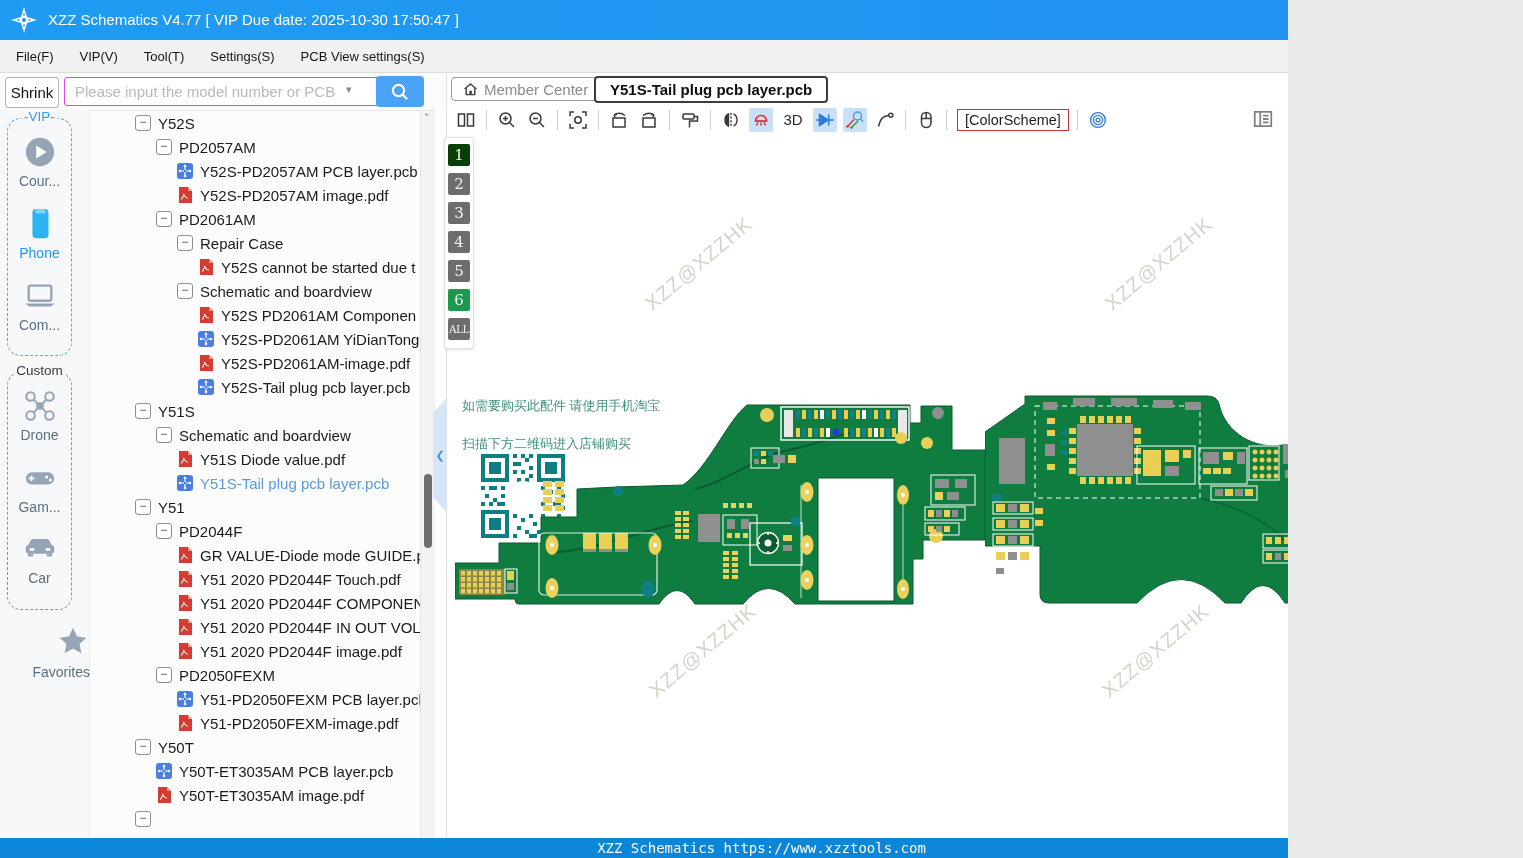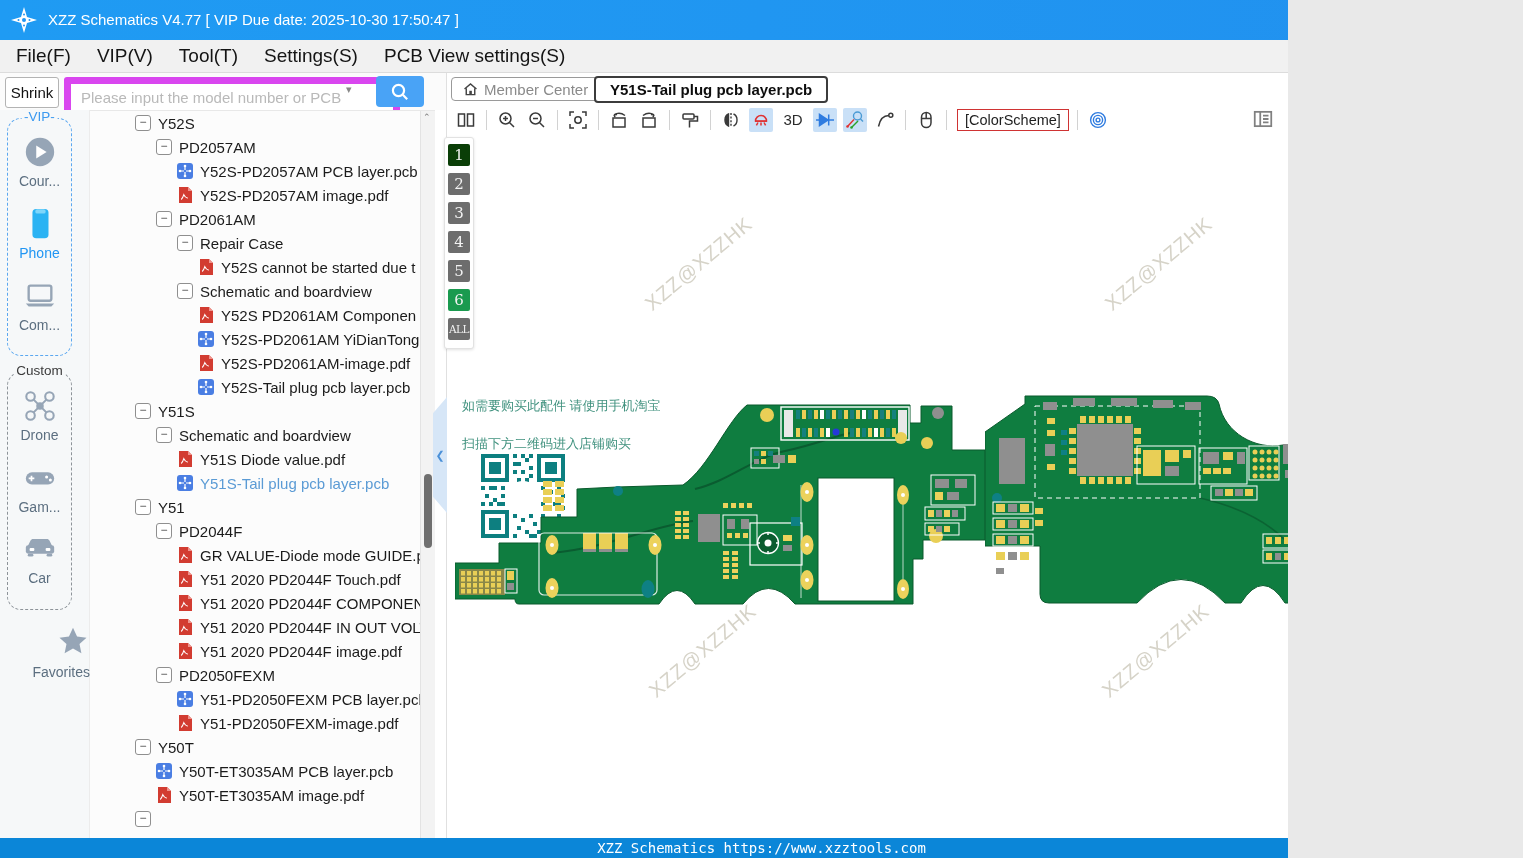--- a/index.html
+++ b/index.html
@@ -6,25 +6,25 @@
   #app{position:relative;width:1288px;height:858px;background:#fff;overflow:hidden;}
   
   #titlebar{position:absolute;left:0;top:0;width:1523px;height:40px;background:linear-gradient(90deg,#1f9bf3,#2191ef);}
   #logo{position:absolute;left:9px;top:5px;width:30px;height:30px;}
   #apptitle{position:absolute;left:48px;top:0;height:40px;line-height:40px;color:#fff;font-size:15px;}
   .winbtn{position:absolute;top:8px;width:26px;height:24px;display:flex;align-items:center;justify-content:center;}
   #btn-license{left:1384px}#btn-min{left:1426px}#btn-max{left:1456px}#btn-close{left:1486px}
   #winsep{position:absolute;left:1414px;top:10px;width:1px;height:20px;background:rgba(255,255,255,.55);}
   
   #menubar{position:absolute;left:0;top:40px;width:1523px;height:33px;background:#f1f1f1;border-bottom:1px solid #dcdcdc;display:flex;align-items:center;padding-left:3px;box-sizing:border-box;}
-  .menuitem{font-size:19px;color:#141414;padding:0 13px;cursor:default;}
+  .menuitem{font-size:13px;color:#141414;padding:0 13px;cursor:default;}
   
   #searchrow{position:absolute;left:0;top:73px;width:446px;height:37px;background:#fbfbfb;}
   #shrinkbtn{position:absolute;left:5px;top:4px;width:52px;height:29px;background:#fff;border:1px solid #b3b3b3;border-radius:3px;font-size:15px;color:#111;display:flex;align-items:center;justify-content:center;}
-  #searchinput{position:absolute;left:64px;top:4px;width:290px;height:27px;border:7px solid #d946ef;border-radius:3px;font-size:15px;padding:0 22px 0 10px;color:#333;background:#fff;outline:none;}
+  #searchinput{position:absolute;left:64px;top:4px;width:290px;height:27px;border:1px solid #d946ef;border-radius:3px;font-size:15px;padding:0 22px 0 10px;color:#333;background:#fff;outline:none;}
   #searchinput::placeholder{color:#b9b9b9;}
   #inputchev{position:absolute;left:346px;top:10px;font-size:11px;color:#888;}
   #searchbtn{position:absolute;left:376px;top:3px;width:48px;height:31px;background:#49a3f6;border-radius:4px;display:flex;align-items:center;justify-content:center;border:none;}
   #tabstrip{position:absolute;left:447px;top:73px;width:1076px;height:30px;background:#fff;border-bottom:1px solid #000000;}
   #tab-home{position:absolute;left:4px;top:4px;height:22px;border:1.5px solid #9a9a9a;border-radius:4px;display:flex;align-items:center;gap:5px;padding:0 10px;background:#fff;}
   #tab-home span{font-size:15px;color:#8a8a8a;}
   #tab-doc{position:absolute;left:147px;top:3px;height:23px;border:2px solid #3c3c3c;border-radius:4px;display:flex;align-items:center;padding:0 14px;background:#fff;font-size:15px;font-weight:bold;color:#0d0d0d;}
   #closeall{position:absolute;right:9px;top:4px;width:22px;height:22px;}
   
   #toolbar{position:absolute;left:447px;top:103px;width:1076px;height:33px;background:#fff;display:flex;align-items:center;gap:6px;padding-left:7px;box-sizing:border-box;}

